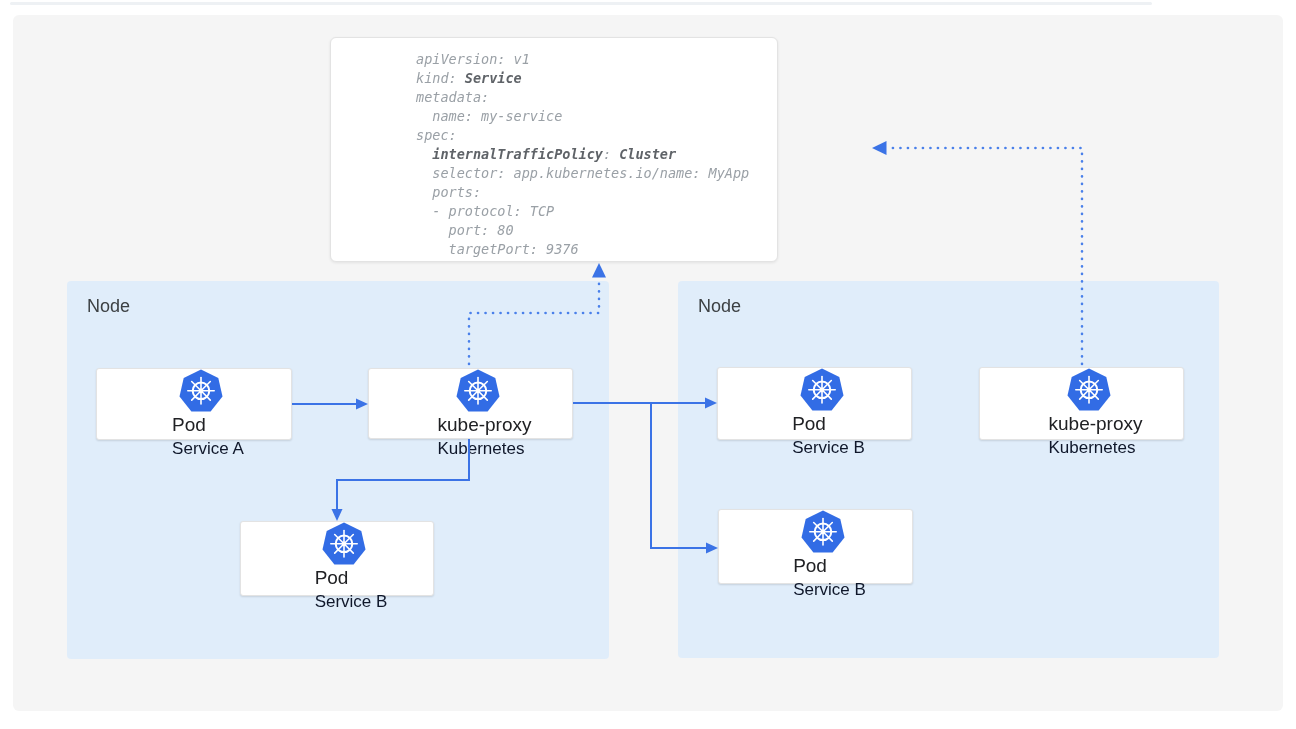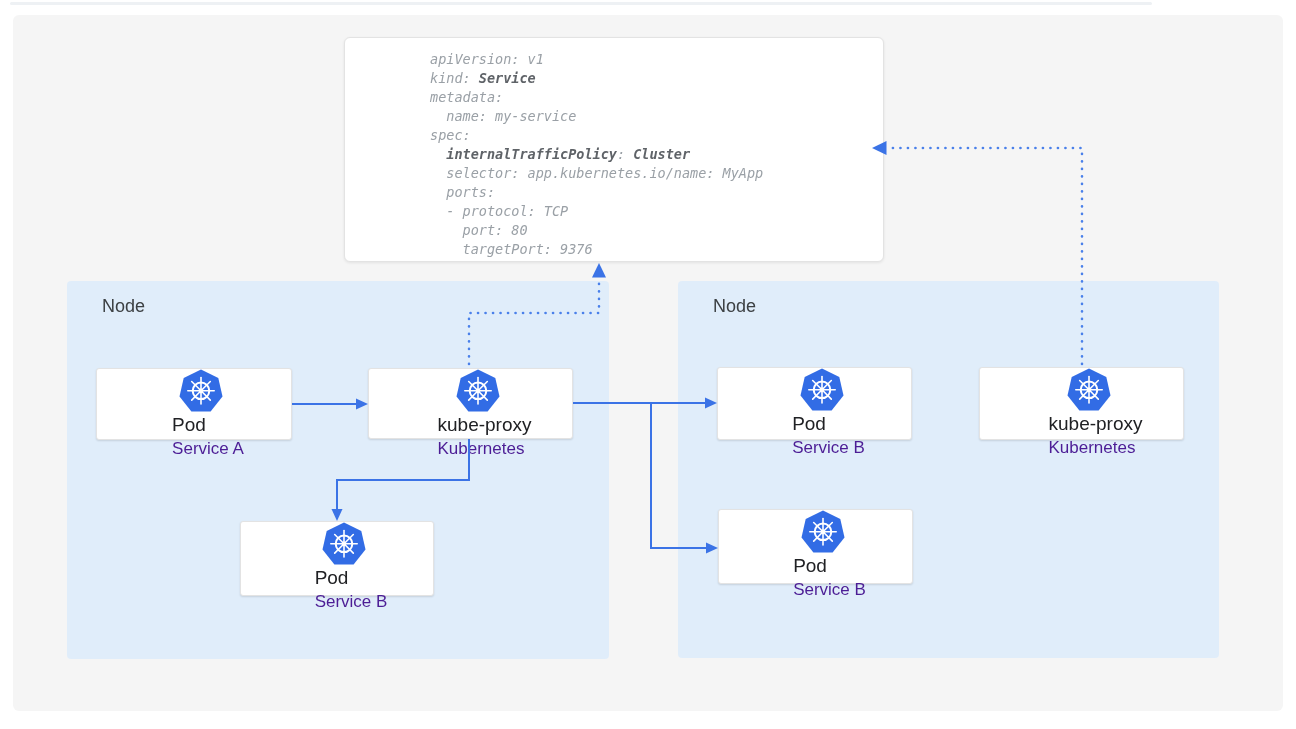--- a/index.html
+++ b/index.html
@@ -18,22 +18,22 @@
     border-radius: 2px;
   }
   .canvas {
     position: absolute; left: 13px; top: 15px;
     width: 1270px; height: 696px;
     background: #f5f5f5;
     border-radius: 6px;
   }
   
   .yaml-card {
-    position: absolute; left: 344px; top: 37px;
-    width: 540px; height: 225px;
+    position: absolute; left: 330px; top: 37px;
+    width: 448px; height: 225px;
     background: #ffffff;
     border: 1px solid #e3e3e3;
     border-radius: 6px;
     box-shadow: 0 1px 3px rgba(0,0,0,.08);
   }
   .yaml-code {
     padding: 12px 0 0 85px;
     font-family: "DejaVu Sans Mono", "Liberation Mono", monospace;
     font-style: italic;
     font-size: 13.5px;
@@ -44,38 +44,38 @@
   .yaml-code .b { font-weight: bold; color: #5f6368; font-style: italic; }
   
   .node-box {
     position: absolute;
     background: #e0edfa;
     border-radius: 4px;
   }
   .node-box.left  { left: 67px;  top: 281px; width: 542px; height: 378px; }
   .node-box.right { left: 678px; top: 281px; width: 541px; height: 377px; }
   .node-label {
-    position: absolute; left: 35px; top: 15px;
+    position: absolute; left: 20px; top: 15px;
     font-size: 18px; color: #3c4043;
   }
   
   .card {
     position: absolute;
     background: #ffffff;
     border: 1px solid #e3e3e3;
     border-radius: 3px;
     box-shadow: 0 1px 2px rgba(0,0,0,.12);
     display: flex; align-items: center;
     z-index: 4;
     flex-direction: column;
   }
   .card .icon { flex: 0 0 auto; margin-left: 14px; width: 44px; height: 44px; }
   .card .txt { margin-left: 28px; }
   .card .title { font-size: 19px; line-height: 24px; color: #202124; }
-  .card .subtitle { font-size: 17px; line-height: 23px; color: #4c1d95; }
+  .card .subtitle { font-size: 17px; line-height: 23px; color: #0f172a; }
   #card-pod-a           { left: 96px;  top: 368px; width: 196px; height: 72px; }
   #card-kube-proxy-left { left: 368px; top: 368px; width: 205px; height: 71px; }
   #card-pod-b-left      { left: 240px; top: 521px; width: 194px; height: 75px; }
   #card-pod-b-right-top    { left: 717px; top: 367px; width: 195px; height: 73px; }
   #card-pod-b-right-bottom { left: 718px; top: 509px; width: 195px; height: 75px; }
   #card-kube-proxy-right   { left: 979px; top: 367px; width: 205px; height: 73px; }
   
   .arrows {
     position: absolute; left: 0; top: 0;
     width: 1296px; height: 729px;

